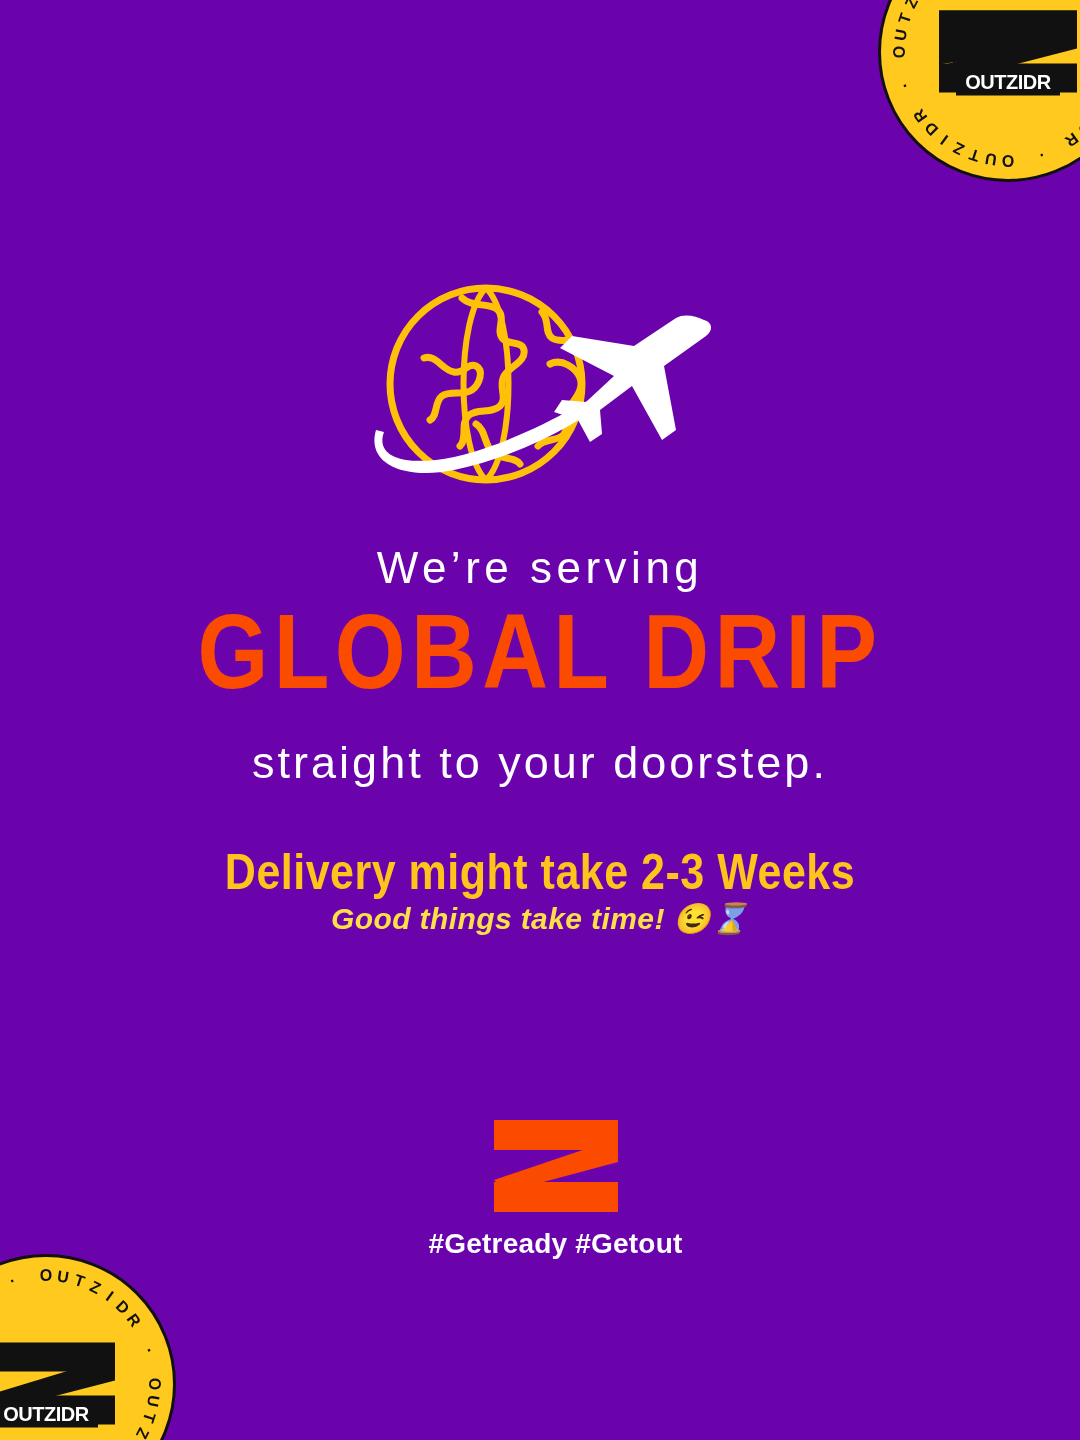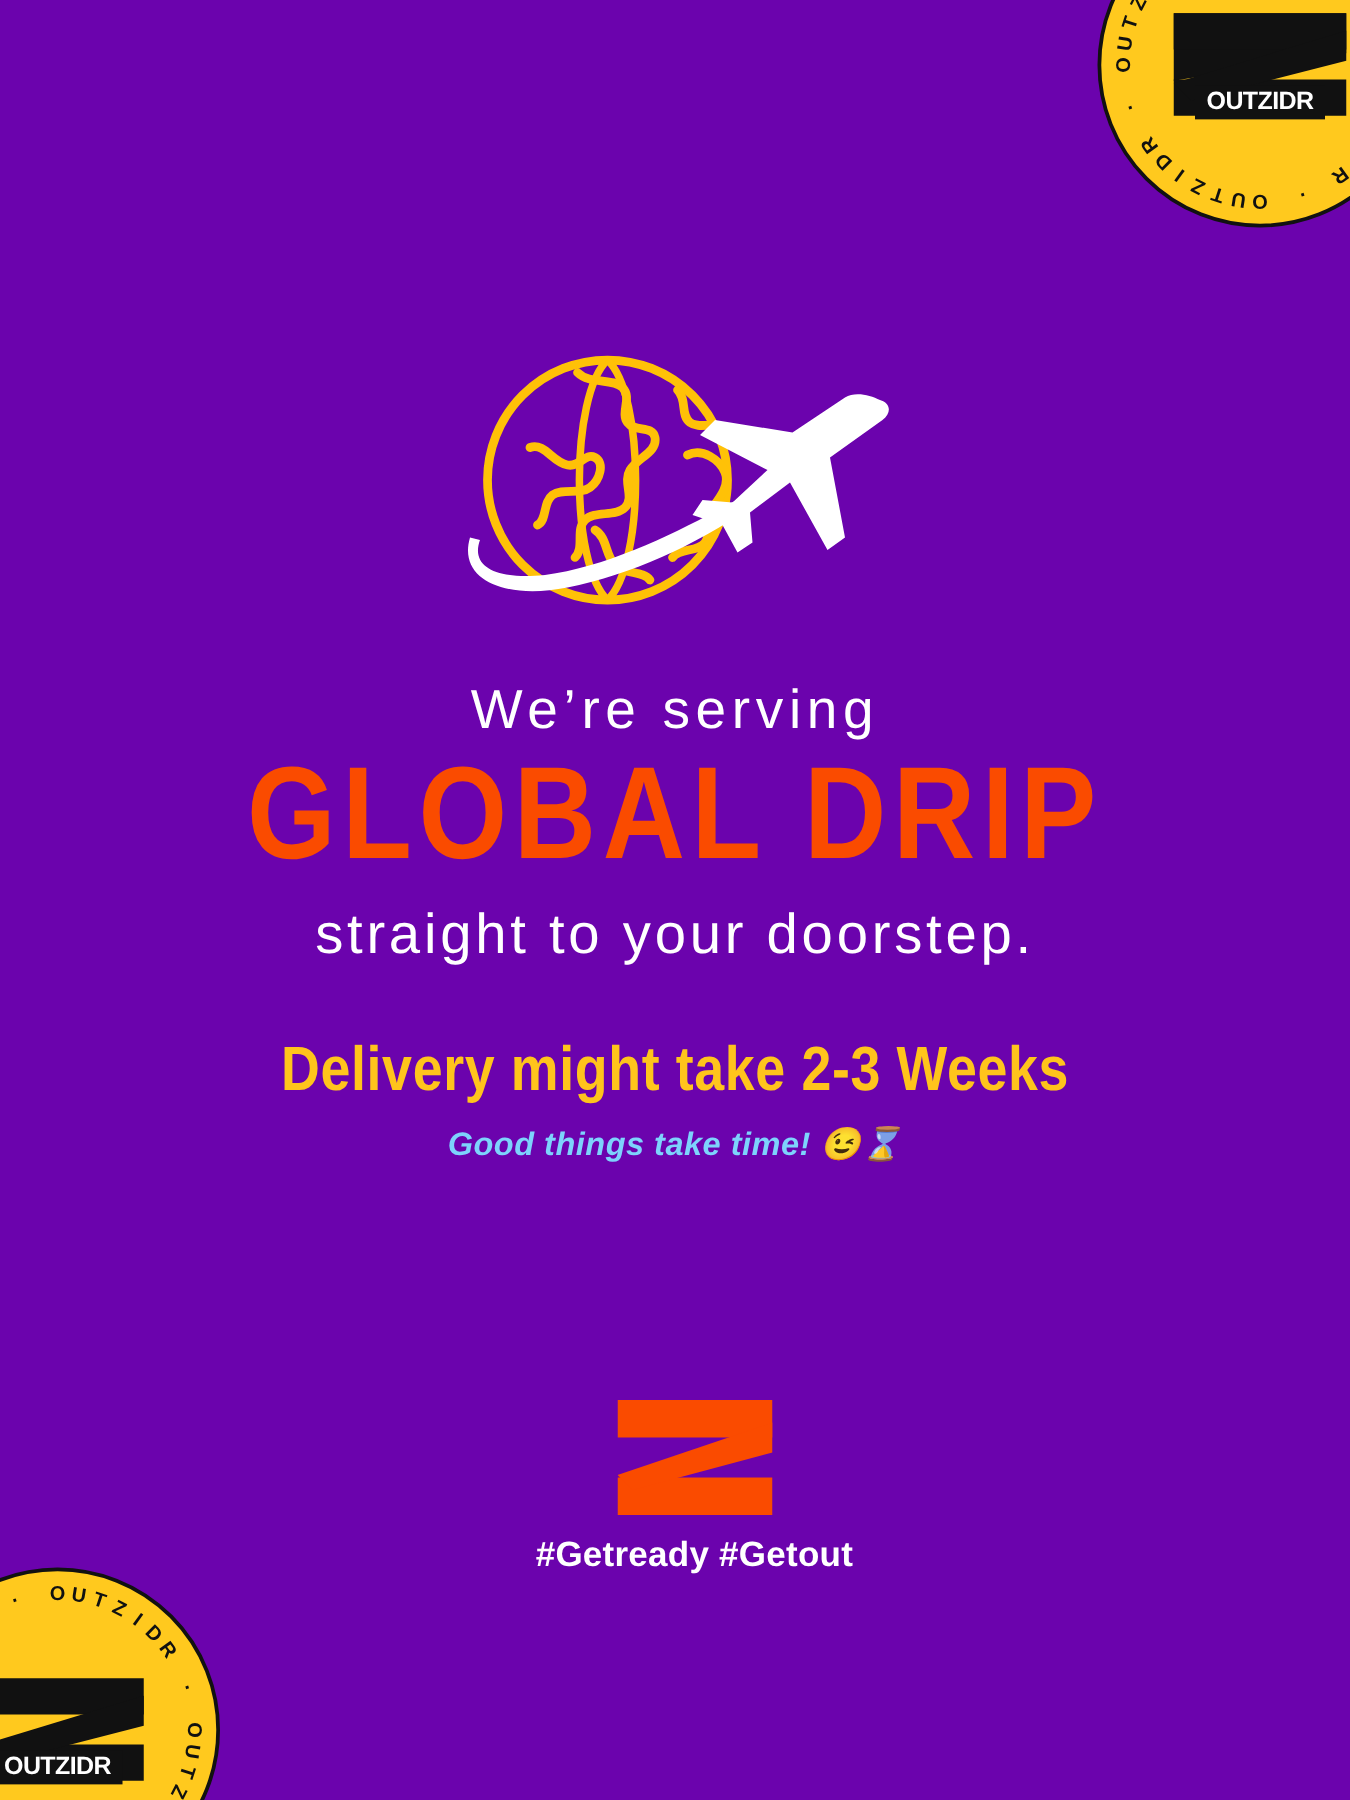--- a/index.html
+++ b/index.html
@@ -93,42 +93,42 @@
     color:#FA4B00;
     font-size:86px;
     font-weight:700;
     letter-spacing:5px;
     line-height:1.05;
     transform:scaleX(1.06) scaleY(1.22);
     transform-origin:center;
   }
 
   .line-doorstep {
-    margin-top:28px;
+    margin-top:44px;
     color:#ffffff;
     font-size:45px;
     font-weight:400;
     letter-spacing:3px;
     line-height:1;
   }
 
   .line-delivery {
     margin-top:66px;
     color:#FFC41C;
     font-size:43px;
     font-weight:700;
     letter-spacing:0.5px;
     line-height:1;
     transform:scaleY(1.16);
   }
 
   .line-goodthings {
-    margin-top:24px;
-    color:#7dd3fc;
-    font-size:26px;
+    margin-top:10px;
+    color:#fde047;
+    font-size:30px;
     font-weight:700;
     font-style:italic;
     letter-spacing:0.4px;
     line-height:1;
   }
 
   
   .footer {
     position:absolute;
     left:0; right:0;

